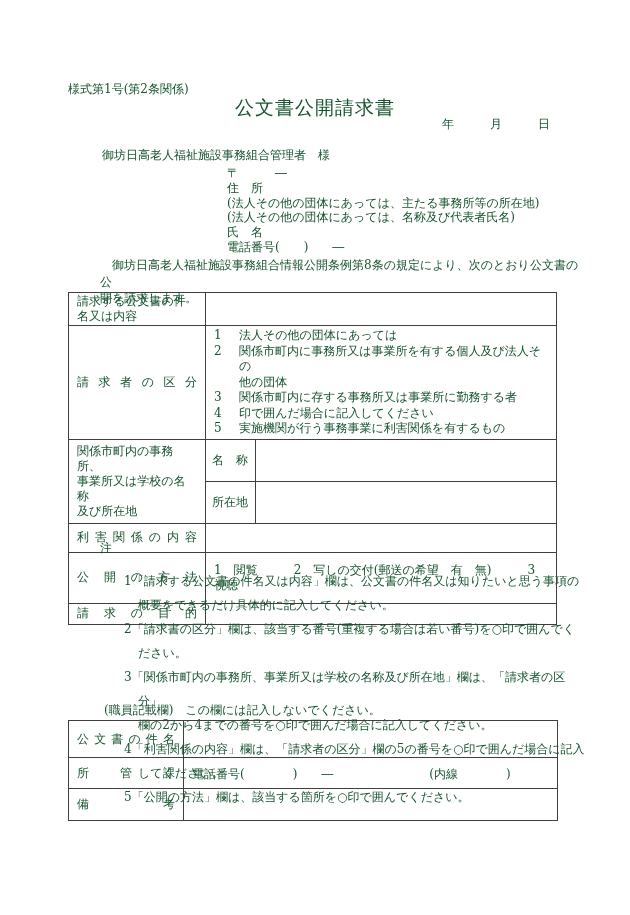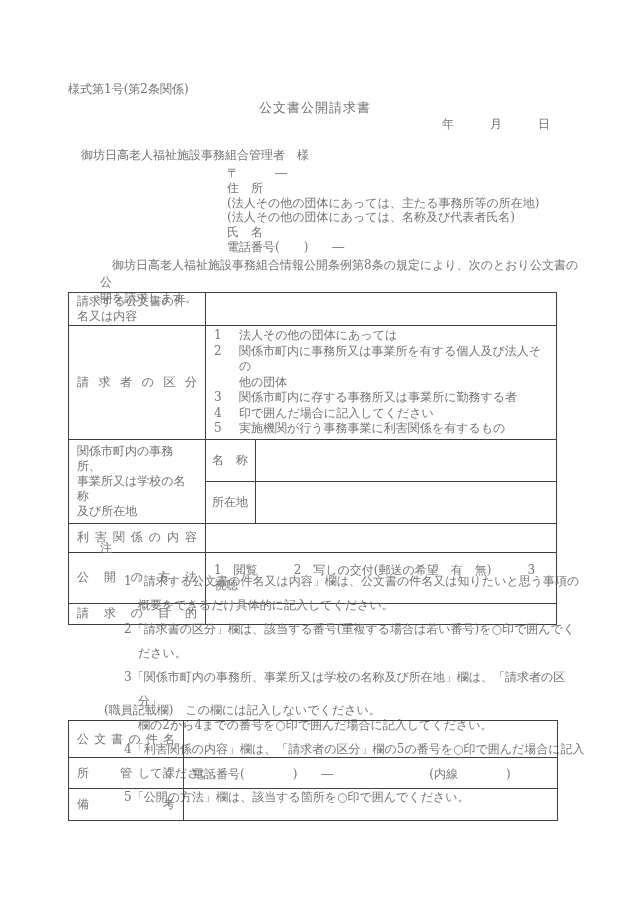--- a/index.html
+++ b/index.html
@@ -1,28 +1,28 @@
 <!DOCTYPE html>
 <html><head>
 <meta charset="utf-8">
 <style>
   html,body { margin:0; padding:0; background:#e8e8e8; }
   .page {
     position:relative; width:630px; height:915px; margin:0 auto;
-    background:#ffffff; color:#737373;
+    background:#ffffff; color:#14532d;
     font-family:"DejaVu Serif","Liberation Serif",serif;
     font-size:12px; line-height:15px; overflow:hidden;
   }
   .abs { position:absolute; }
   .pre { white-space:pre-line;margin-left:32px; }
 
   #form-id   { left:68px;  top:82px; }
-  #doc-title { left:0; width:630px; top:100px; text-align:center; font-size:13px; letter-spacing:1px; }
+  #doc-title { left:0; width:630px; top:100px; text-align:center; font-size:19px; letter-spacing:1px; }
   #date-line { right:80px; top:117px; }
-  #addressee { left:81px;  top:148px; }
+  #addressee { left:102px;  top:148px; }
 
   .applicant { left:227px; top:166px; line-height:14.8px; }
   .applicant div { height:14.8px; }
 
   #statement { left:68px; top:257px; width:488px; line-height:16.5px; }
 
   table { border-collapse:collapse; table-layout:fixed; font-size:12px; }
   td { border:1px solid #3f3f3f; vertical-align:middle; overflow:hidden; }
 
   #request-table { left:68px; top:292px; width:488px; }

